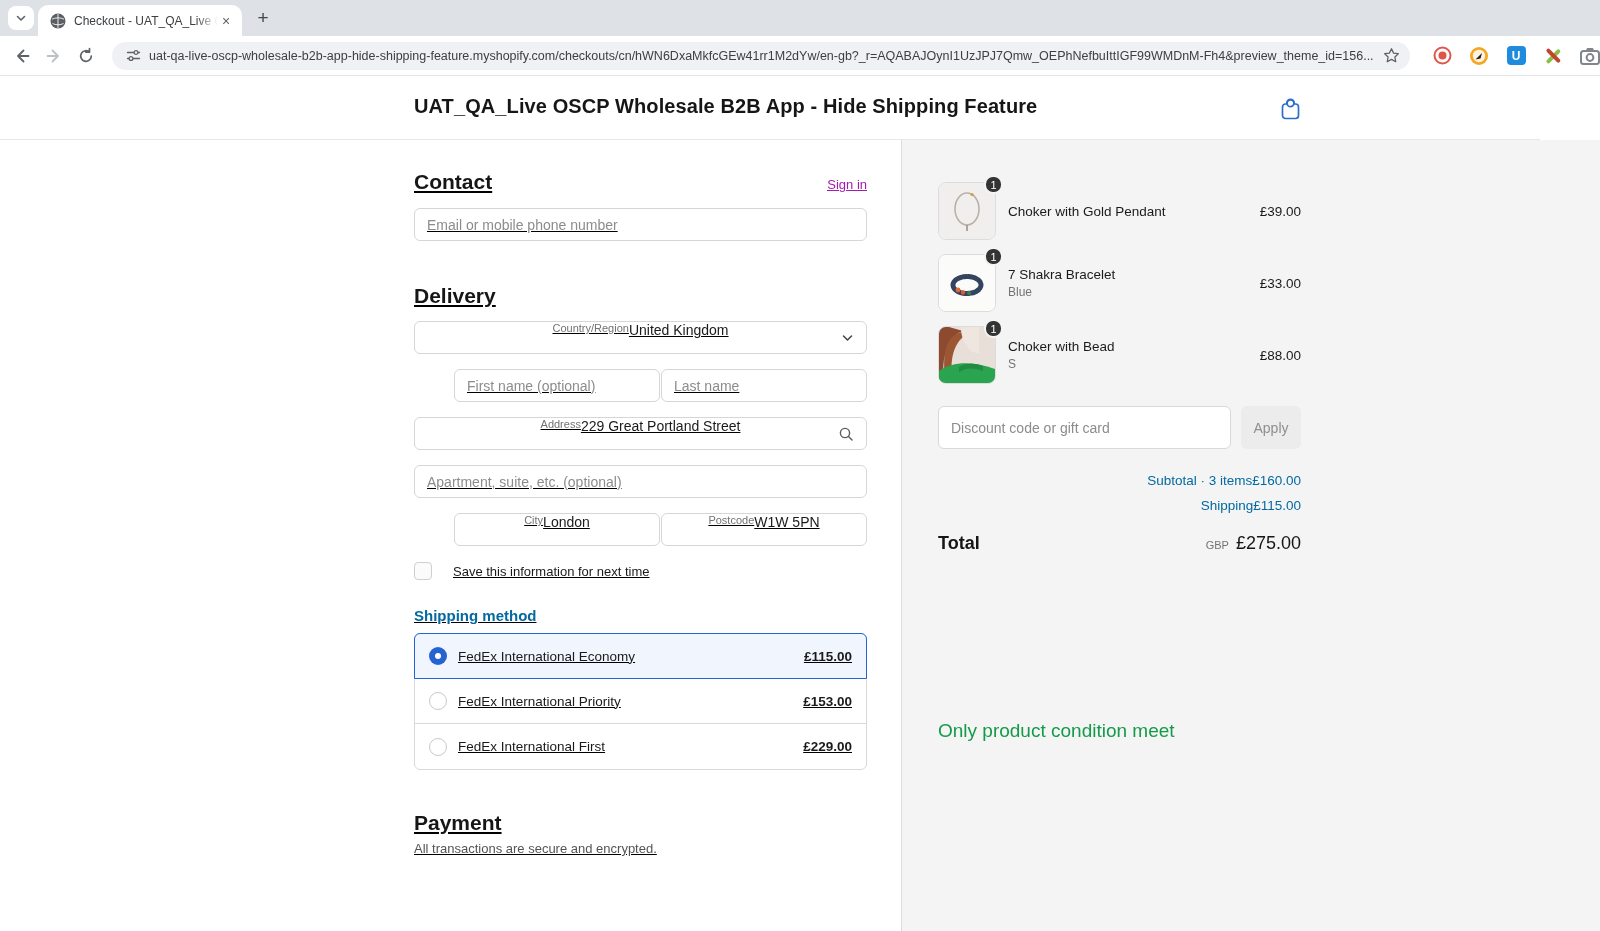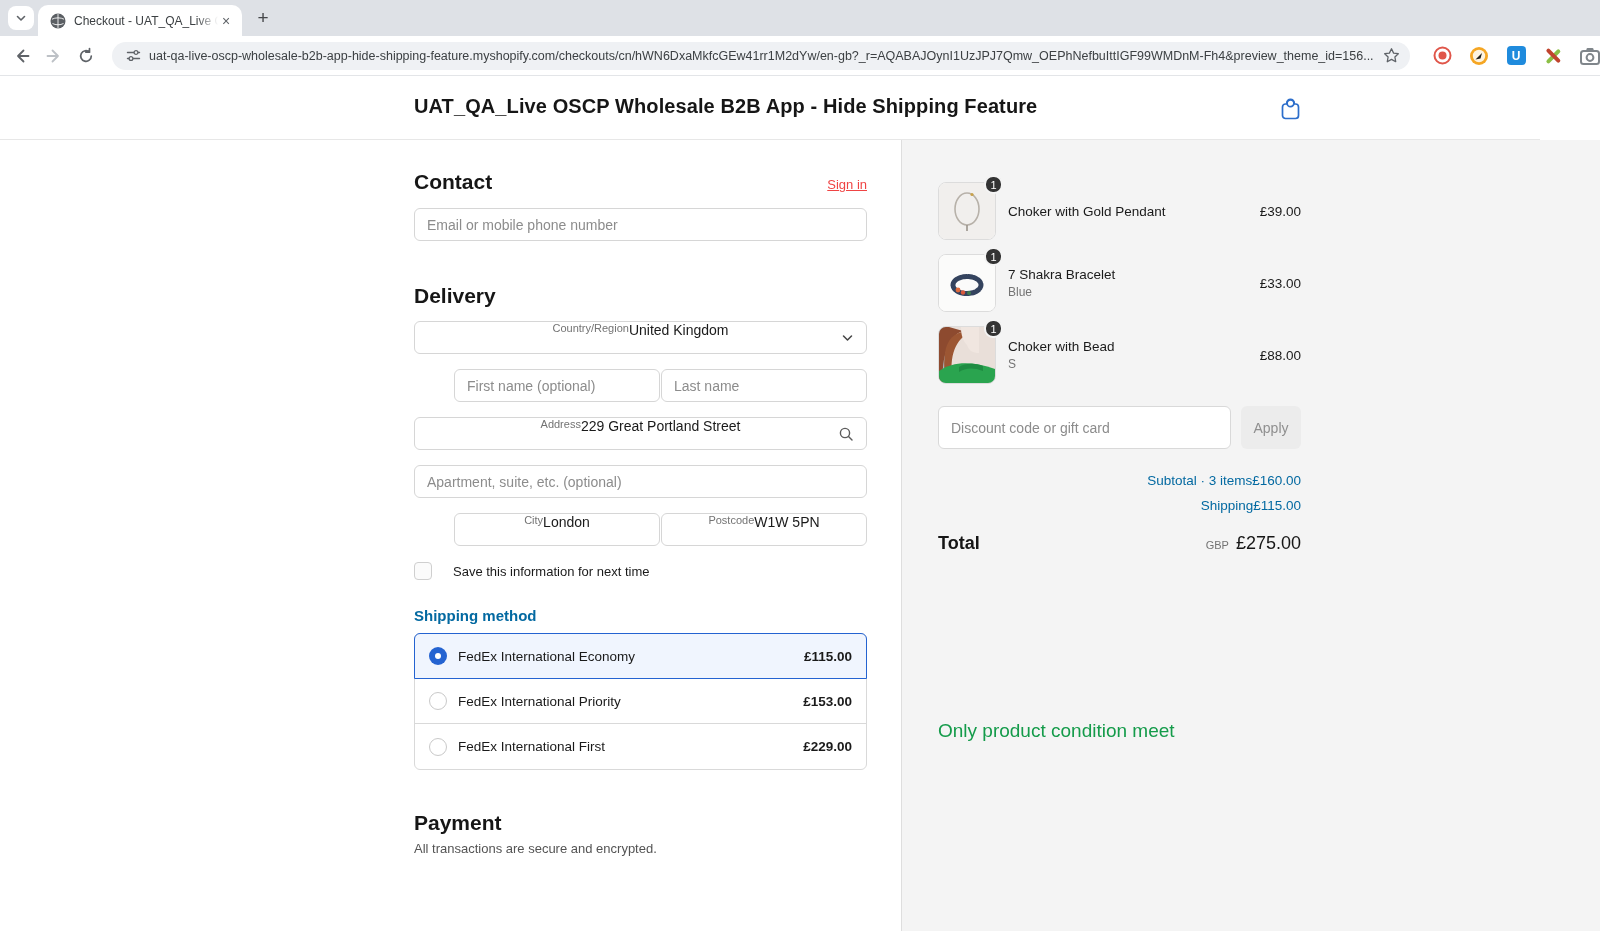--- a/index.html
+++ b/index.html
@@ -37,25 +37,25 @@
   
   .page-header { position:absolute; left:0; top:76px; width:1540px; height:64px; background:#fff;
     border-bottom:1px solid #e7e7e7;padding-left:8px; }
   .page-title { position:absolute; left:414px; top:19px; font-size:20px; font-weight:bold; color:#161616; letter-spacing:.1px; }
   .cart-bag { position:absolute; left:1280px; top:98px; cursor:pointer; }
 
   .main-left { position:absolute; left:0; top:140px; width:901px; height:791px; background:#fff; }
   .sidebar { position:absolute; left:901px; top:140px; width:699px; height:791px; background:#f4f4f4;
     border-left:1px solid #dedede; }
 
-  .form-col { position:absolute; left:414px; top:30px; width:453px; }
+  .form-col { position:absolute; left:414px; top:30px; width:453px;text-decoration:underline; }
 
   .sec-head-row { display:flex; justify-content:space-between; align-items:baseline; height:26px; }
   h2.sec { font-size:21px; font-weight:bold; color:#161616; }
-  .signin { font-size:13px; color:#ef4444; text-decoration:underline; cursor:pointer; }
+  .signin { font-size:13px; color:#a21caf; text-decoration:underline; cursor:pointer; }
 
   .field { border:1px solid #d6d6d6; border-radius:6px; background:#fff; height:33px; display:flex;
     align-items:center; padding:0 12px; position:relative; }
   .field .ph { font-size:14px; color:#8c8c8c; }
   .field.filled { flex-direction:row; align-items:flex-start; justify-content:center; }
   .field .flabel { font-size:11px; color:#737373; line-height:13px; }
   .field .fvalue { font-size:14px; color:#1a1a1a; line-height:17px; }
   .row2 { display:flex; gap:1px;padding-left:40px; }
   .row2 .field { flex:1; }
   .field .right-ico { position:absolute; right:12px; top:50%; transform:translateY(-50%); }

